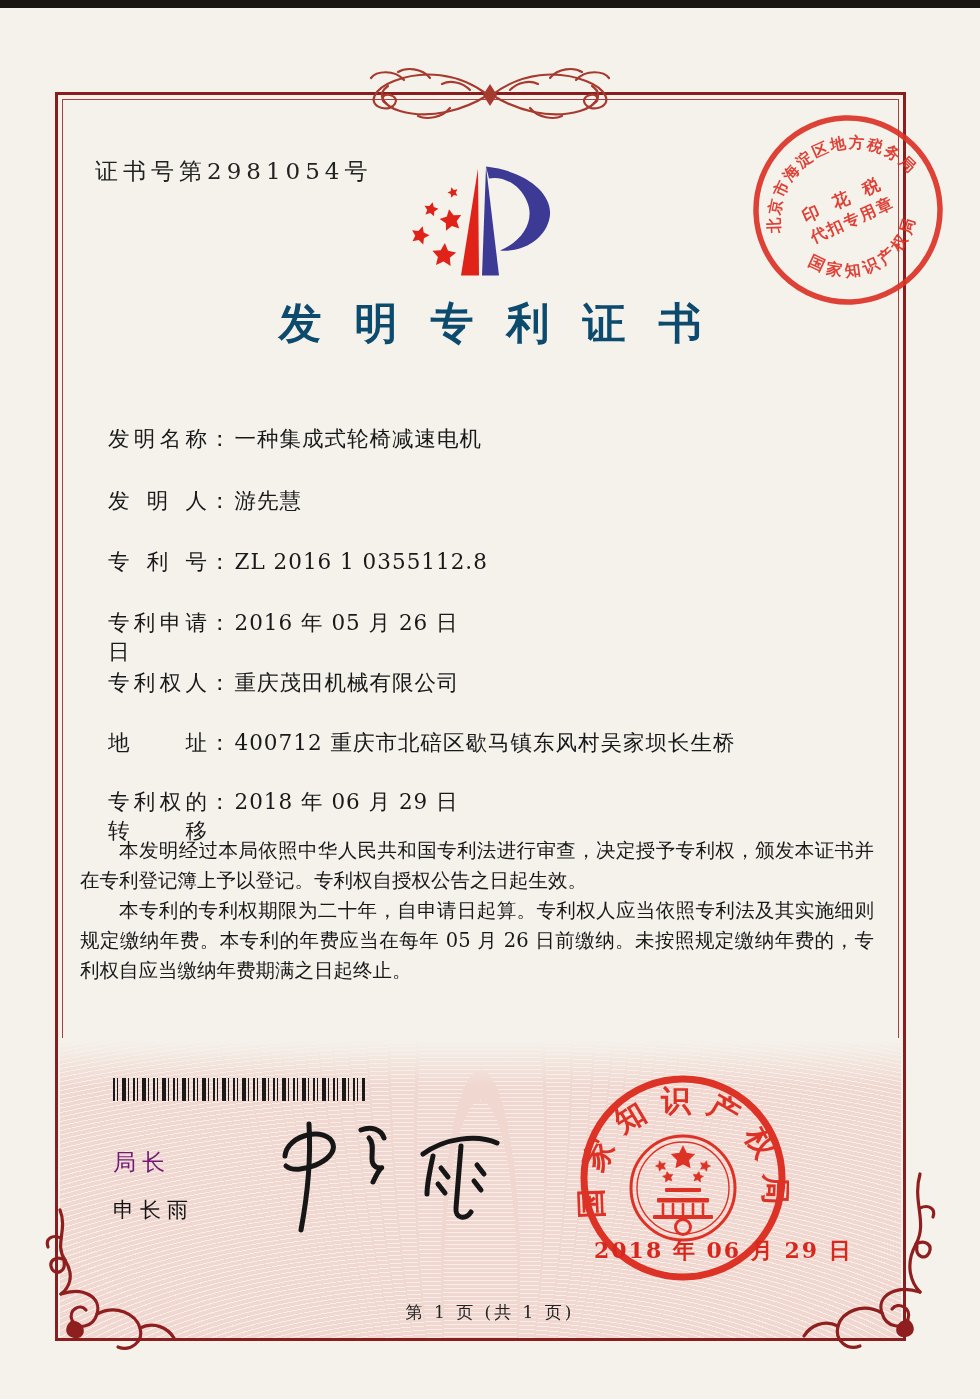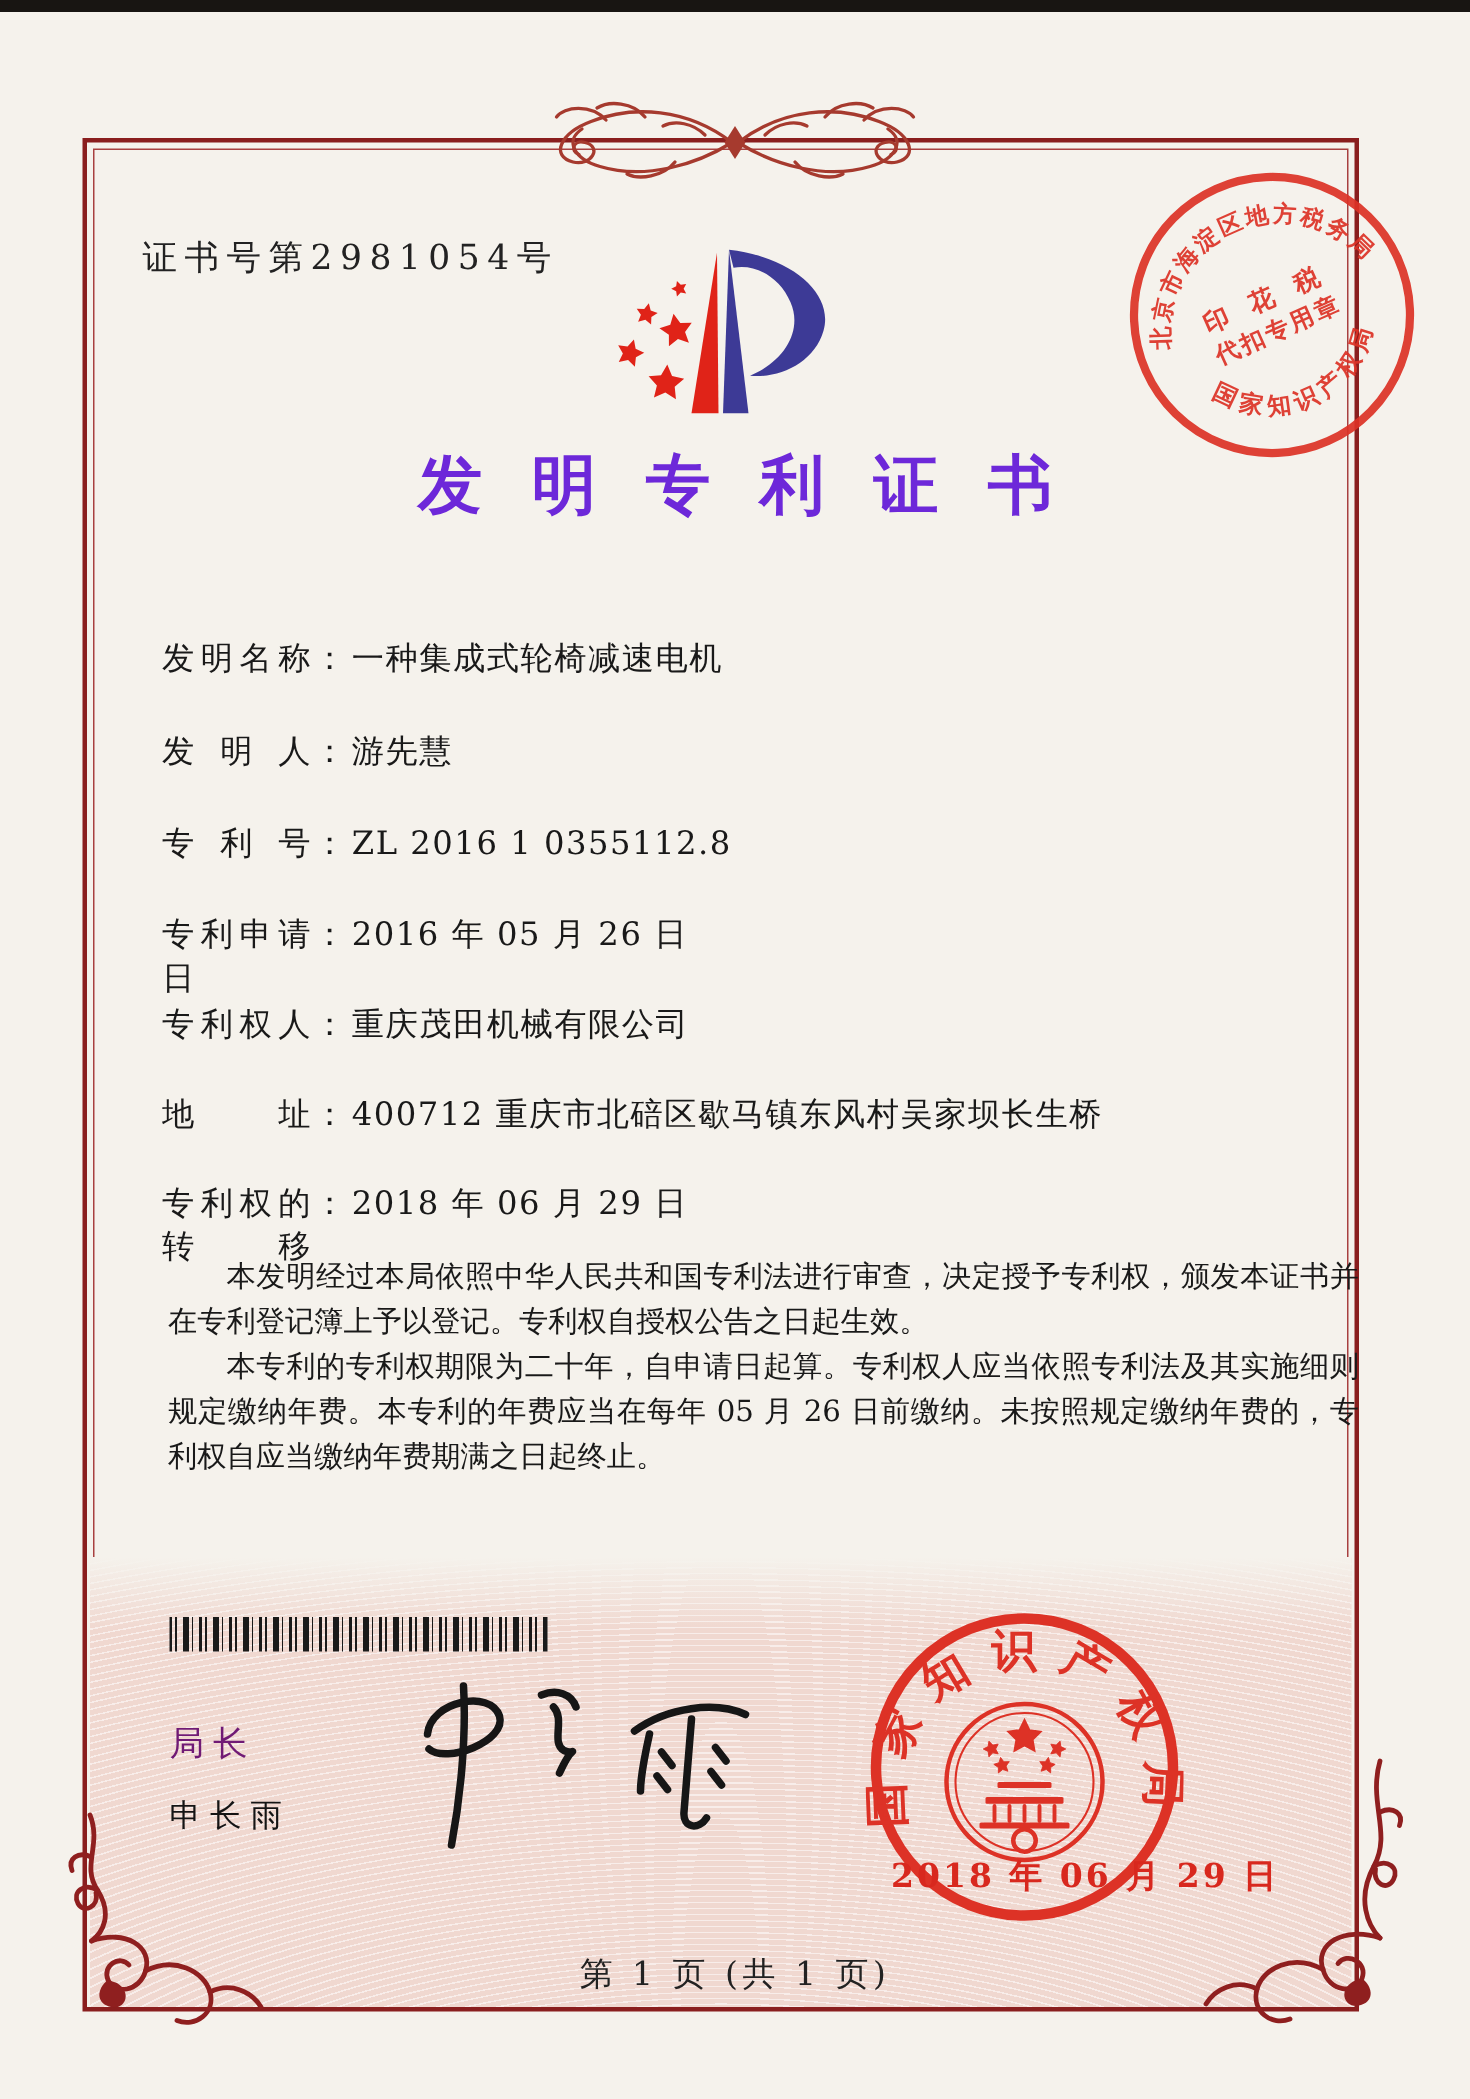--- a/index.html
+++ b/index.html
@@ -21,46 +21,46 @@
     background-color:#f0d8d0;
     background-image:
       repeating-radial-gradient(1400px 620px at 50% 150%,
         rgba(255,255,255,.55) 0 2px, rgba(255,255,255,0) 2px 9px);
   }
   .pink-zone::before{content:"";position:absolute;left:0;top:0;right:0;height:48px;
     background:linear-gradient(#f5f2ec, rgba(245,242,236,0));}
   .cert-no{left:95px;top:156px;font-size:23px;letter-spacing:5px;color:#222;}
   .logo{left:402px;top:150px;width:170px;height:138px;}
   .doc-title{left:0;top:295px;width:980px;text-align:center;font-size:43px;font-weight:bold;
-    letter-spacing:33px;text-indent:33px;color:#6d28d9;}
+    letter-spacing:33px;text-indent:33px;color:#0c4a6e;}
   
   .field-row{position:absolute;left:108px;width:800px;height:30px;font-size:21.5px;color:#191919;}
   .flabel{display:inline-block;width:99px;text-align:justify;text-align-last:justify;vertical-align:top;}
   .colon{display:inline-block;margin:0 4px 0 2px;}
   .fvalue{letter-spacing:1px;}
   .field-right{position:absolute;left:372px;top:0;}
   
-  .body-text{left:112px;top:836px;width:794px;font-size:19.5px;line-height:30px;
+  .body-text{left:80px;top:836px;width:794px;font-size:19.5px;line-height:30px;
     text-align:justify;color:#191919;}
   .body-text p{margin:0;text-indent:2em;}
   
   .barcode{left:113px;top:1078px;width:252px;height:23px;
     background:repeating-linear-gradient(90deg,
       #1a1a1a 0 2px, transparent 2px 4px,
       #1a1a1a 4px 5px, transparent 5px 9px,
       #1a1a1a 9px 13px, transparent 13px 15px,
       #1a1a1a 15px 16px, transparent 16px 20px);}
   .sig-title{left:113px;top:1147px;font-size:23px;letter-spacing:6px;color:#701a75;}
   .sig-name{left:113px;top:1196px;font-size:21px;letter-spacing:6px;color:#141414;font-family:Liberation Mono, monospace;}
   .signature-svg{left:255px;top:1116px;width:268px;height:120px;}
   
   .seal{left:577px;top:1072px;width:212px;height:212px;}
   .seal-date{left:594px;top:1236px;font-size:22px;color:#d8281e;letter-spacing:2px;font-weight:bold;}
   .tax-stamp{left:748px;top:110px;width:200px;height:200px;transform:rotate(-24deg);opacity:.92;}
-  .footer{left:0;top:1301px;width:980px;text-align:center;font-size:22px;letter-spacing:3px;color:#222;}
+  .footer{left:0;top:1301px;width:980px;text-align:center;font-size:17px;letter-spacing:3px;color:#222;}
   .ornament-top{left:330px;top:64px;width:320px;height:62px;}
   .flourish-bl{left:38px;top:1208px;width:140px;height:150px;}
   .flourish-br{left:802px;top:1168px;width:140px;height:190px;}
 </style>
 </head>
 <body>
 
 <div class="abs scan-edge"></div>
 
 <div class="abs frame"></div>

